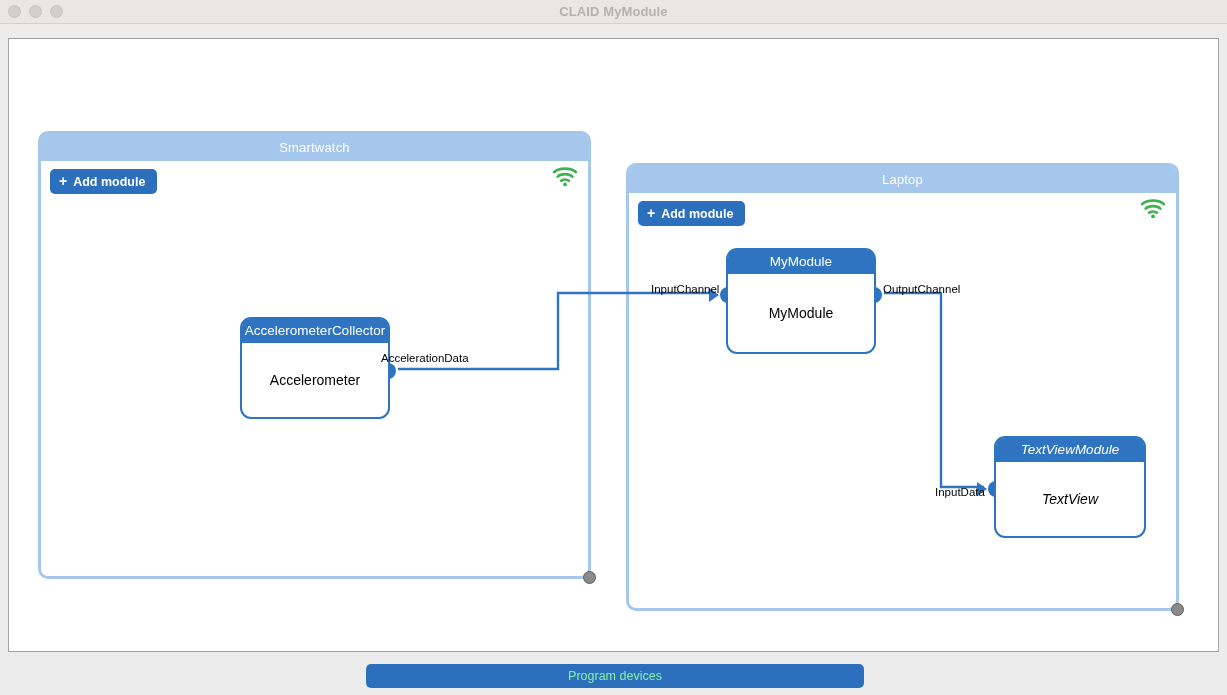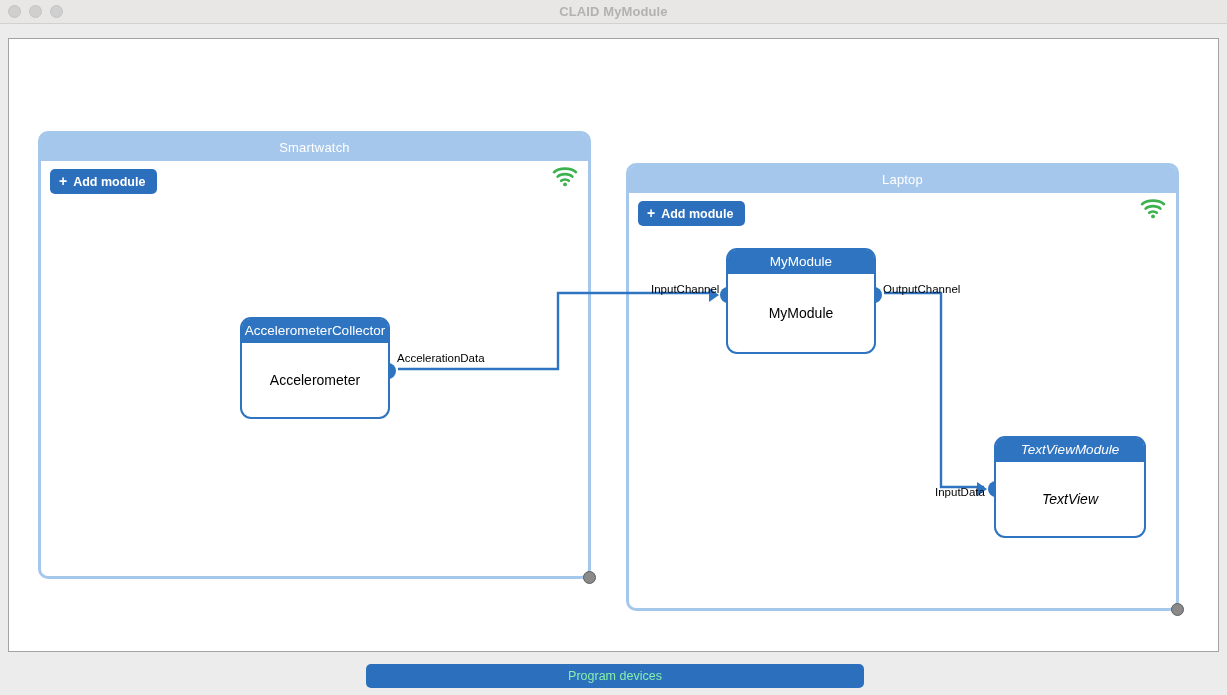--- a/index.html
+++ b/index.html
@@ -263,20 +263,20 @@
     <div class="module-header">
       <span>TextViewModule</span>
     </div>
     <div class="module-body">
       <span>TextView</span>
     </div>
     <span class="port in" style="top:43px;"></span>
     <span class="port-arrow" style="left:-19px; top:44px;"></span>
   </div>
 
-  <span class="channel-label" style="left:388px; top:313px;">AccelerationData</span>
+  <span class="channel-label" style="left:372px; top:313px;">AccelerationData</span>
   <span class="channel-label" style="left:642px; top:244px;">InputChannel</span>
   <span class="channel-label" style="left:874px; top:244px;">OutputChannel</span>
   <span class="channel-label" style="left:926px; top:432px;margin-top:15px;">InputData</span>
 
 </div>
 
 <button id="program-devices">Program devices</button>
 
 </body></html>

